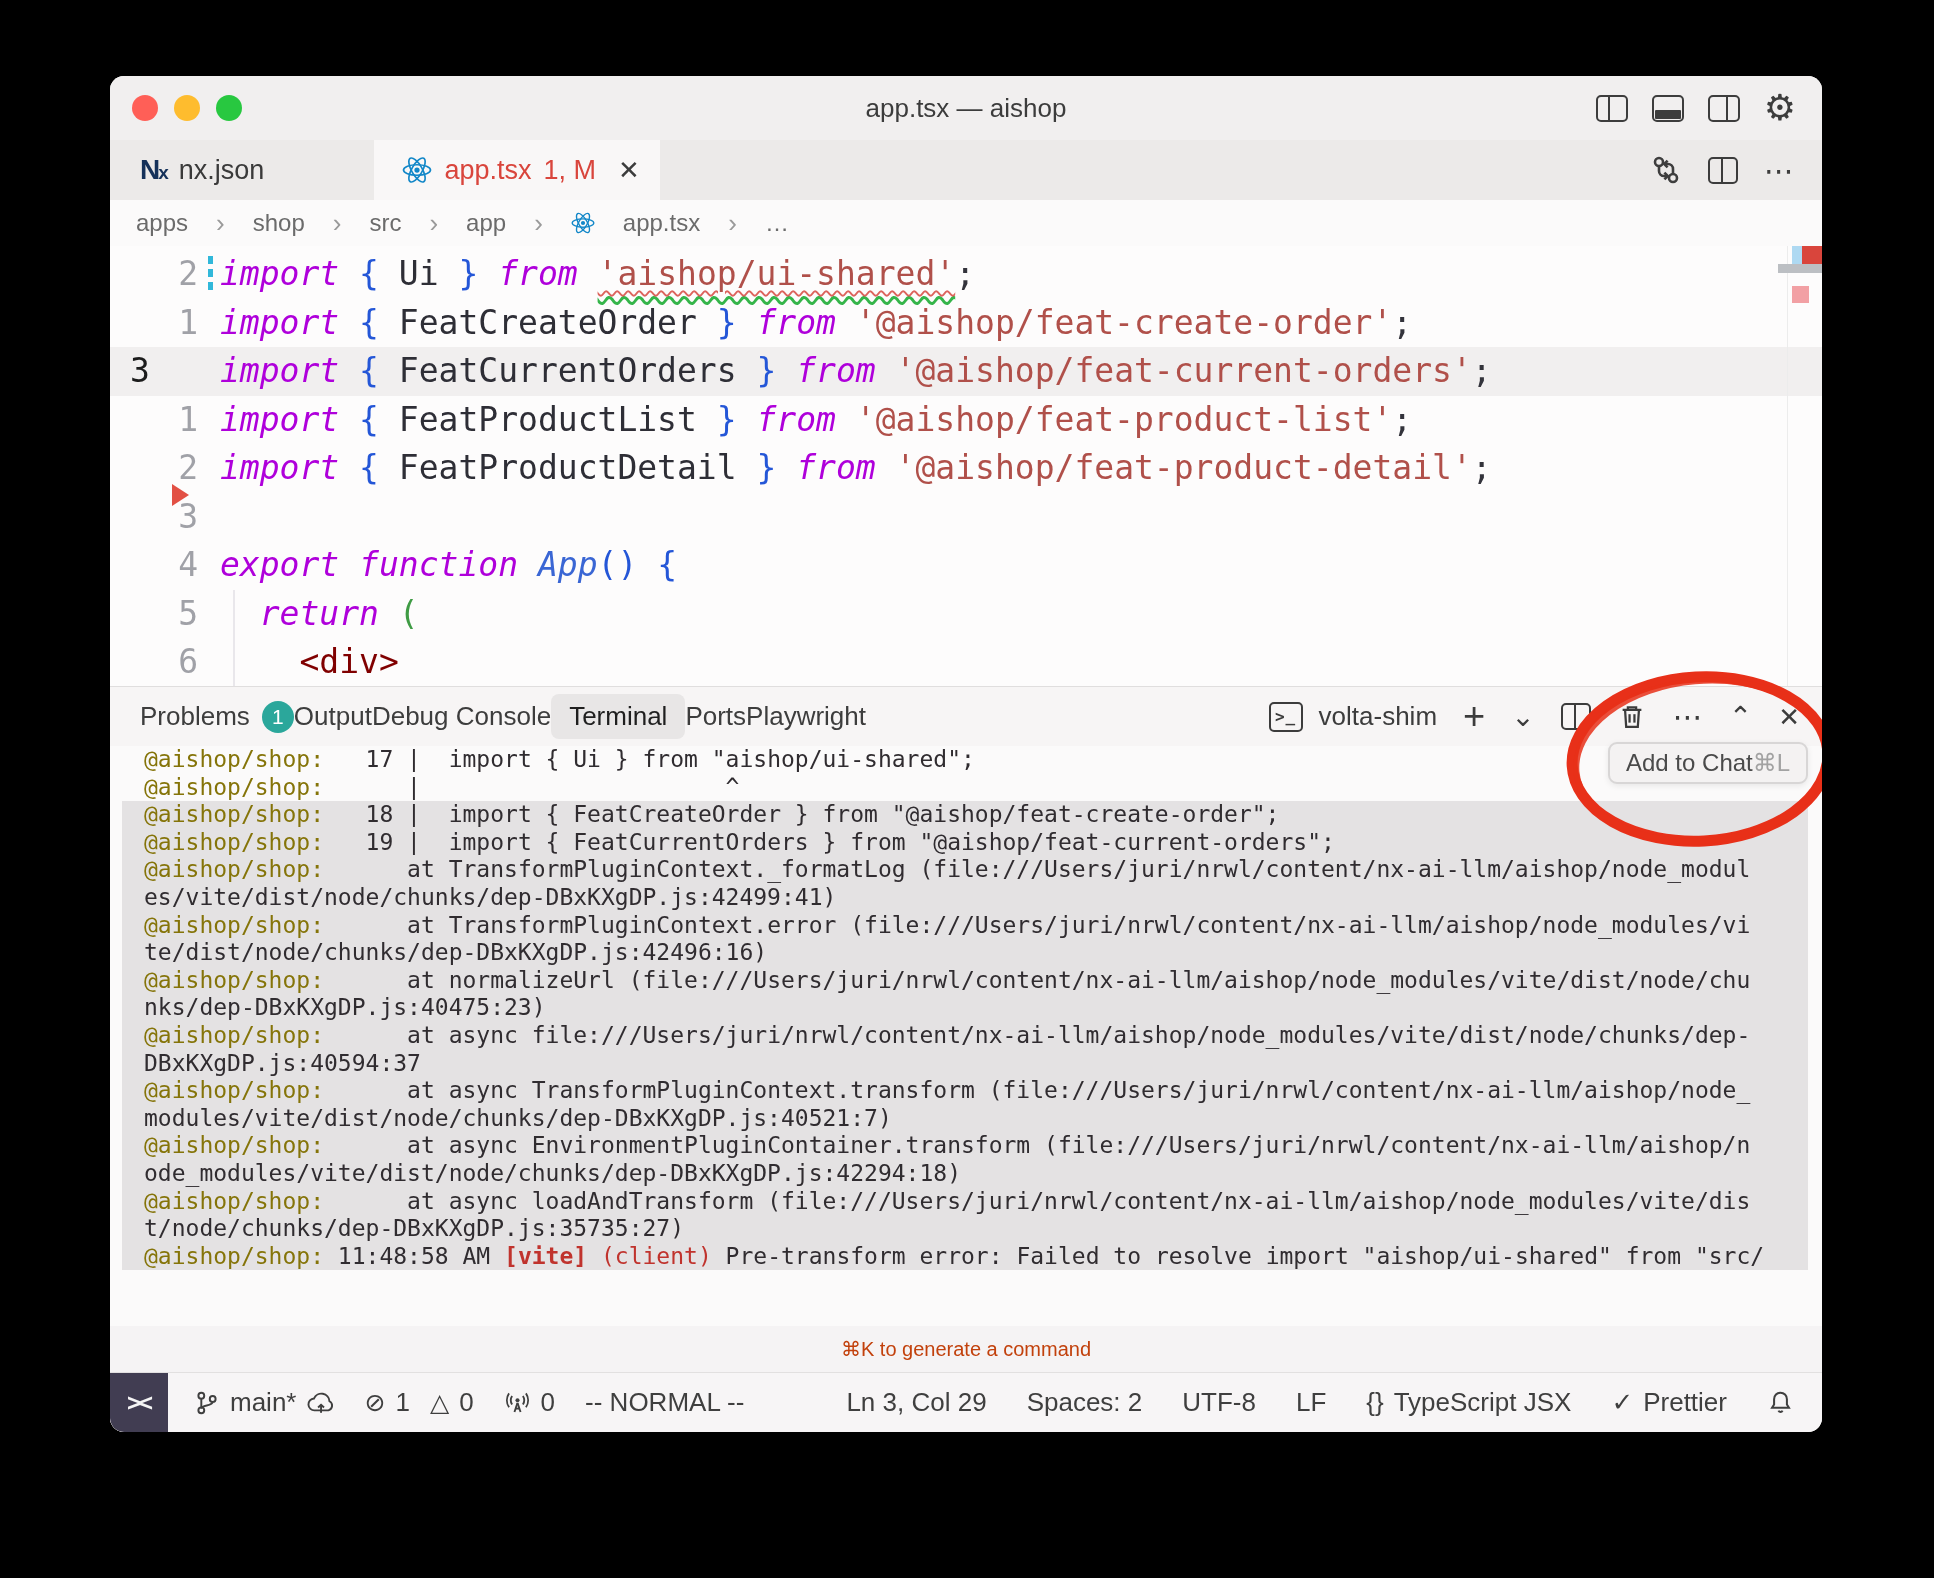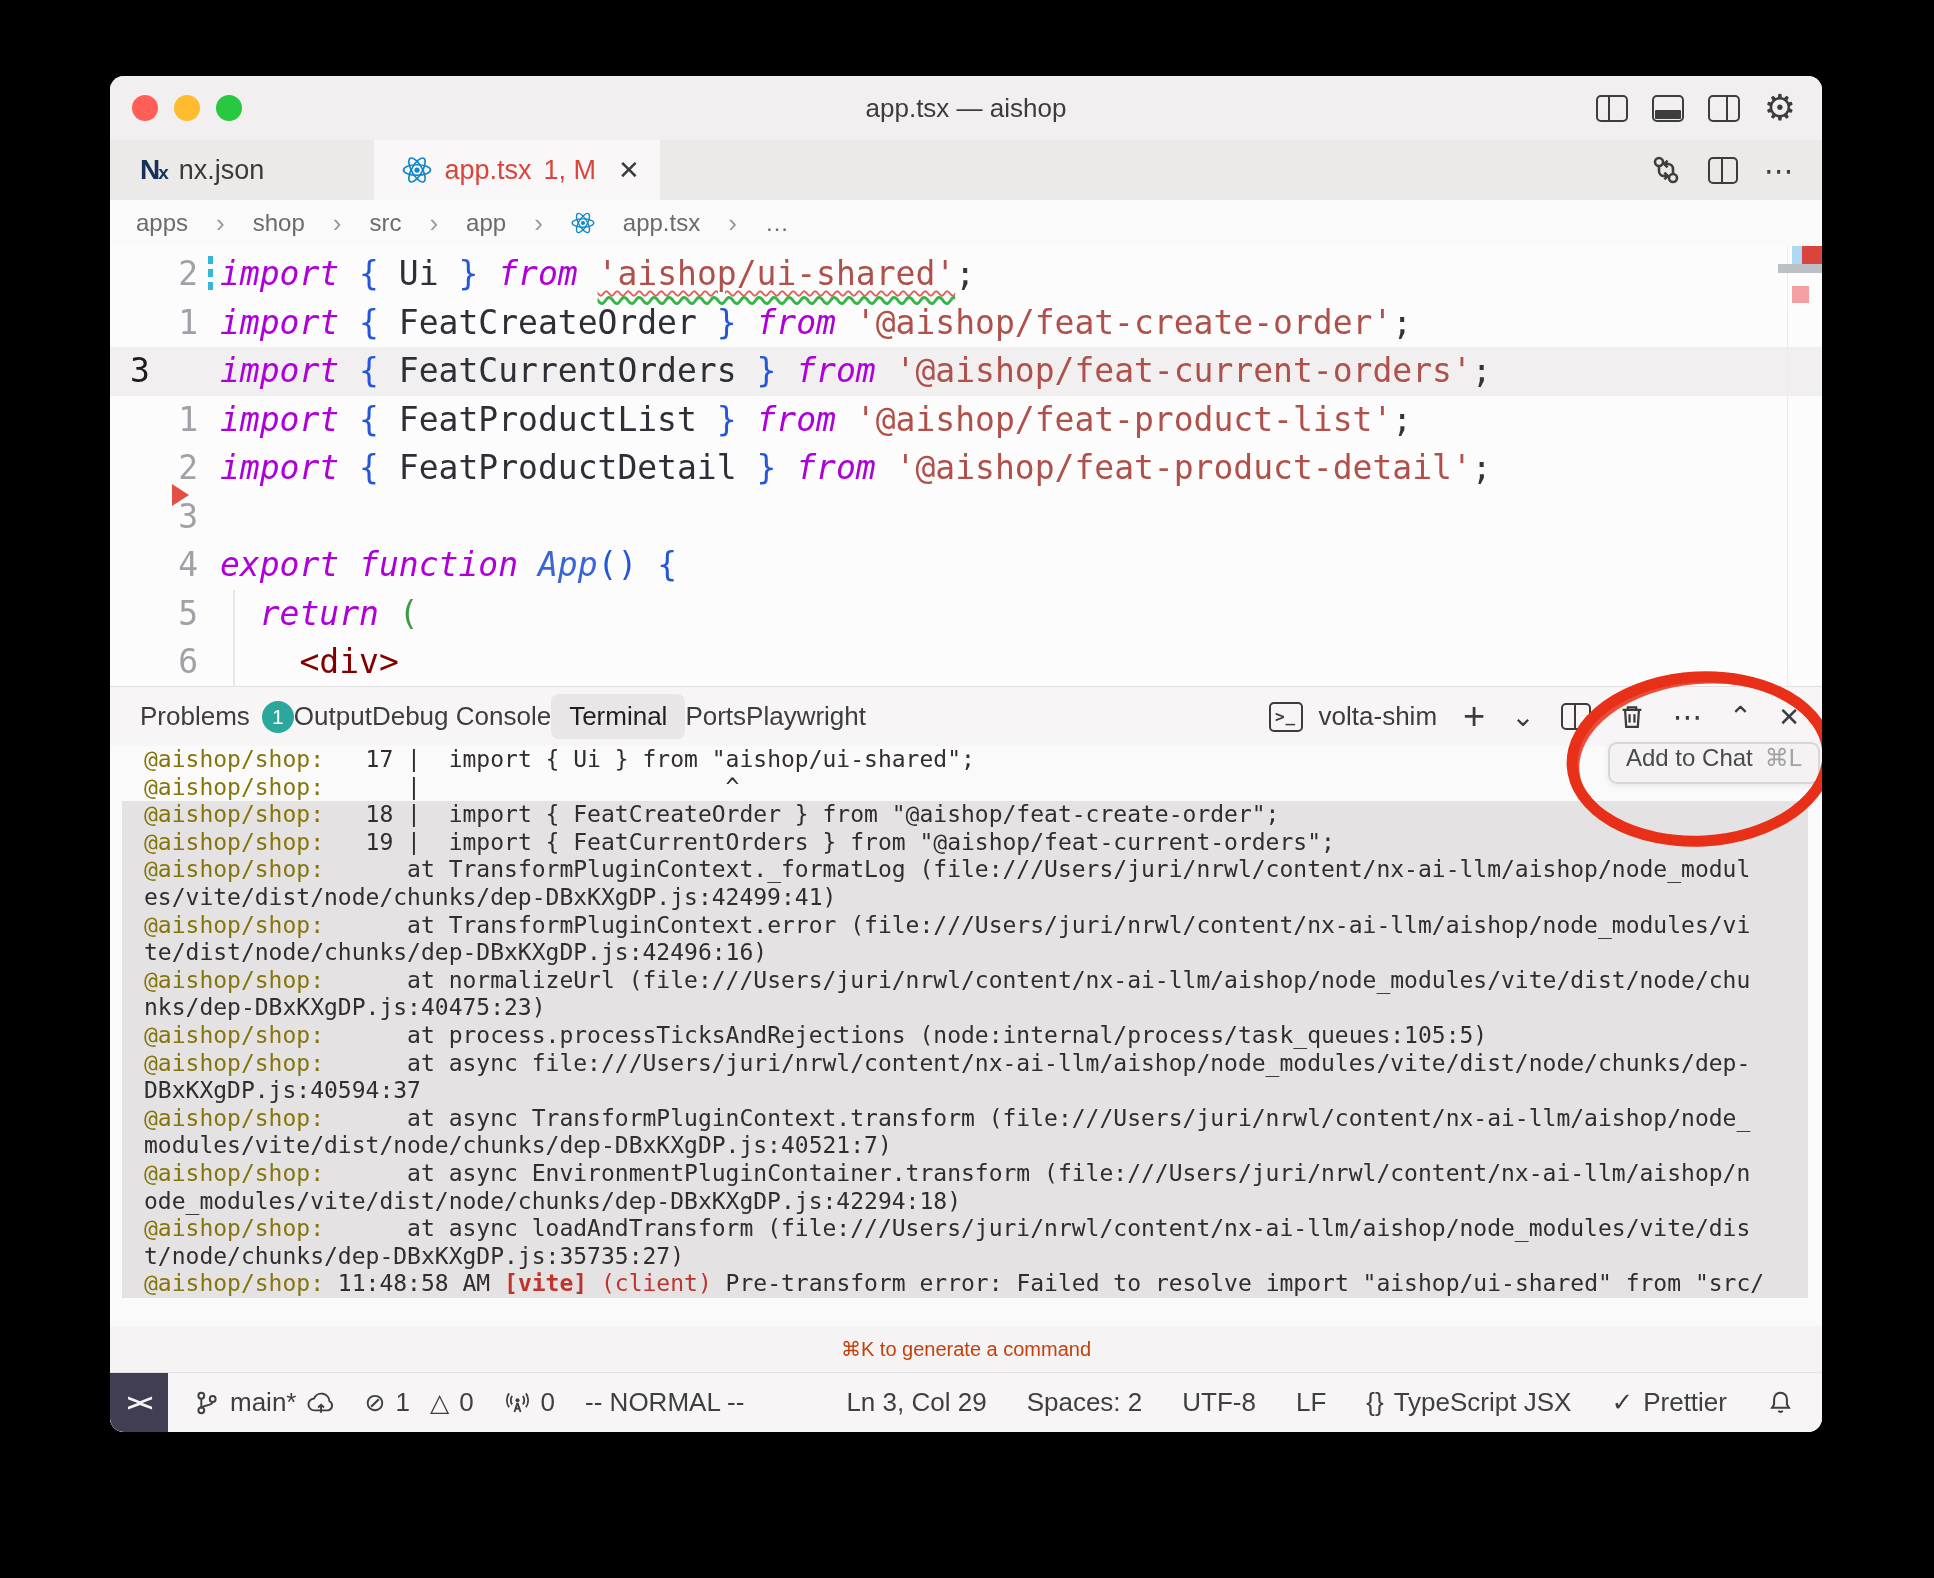--- a/index.html
+++ b/index.html
@@ -90,21 +90,21 @@
           font-size:26px;color:#3f3f3f;padding-right:28px;}
   .remote{width:58px;height:100%;background:#413d52;color:#f5f5f5;display:flex;align-items:center;
           justify-content:center;font-size:24px;font-weight:700;border-bottom-left-radius:14px;letter-spacing:-2px;}
   .sgrp{display:flex;align-items:center;gap:10px;}
   .sleft{display:flex;align-items:center;gap:30px;margin-left:26px;}
   .sright{margin-left:auto;display:flex;align-items:center;gap:40px;}
   .sico{display:flex;align-items:center;}
   .uglyph{font-family:"DejaVu Sans",sans-serif;}
   
   .tooltip{position:absolute;left:1498px;top:666px;height:42px;background:#f4f2f2;border:2px solid #d8d6d6;
-           border-radius:9px;display:flex;align-items:flex-start;gap:12px;padding:0 16px;font-size:24px;
+           border-radius:9px;display:flex;align-items:center;padding:0 16px;font-size:24px;
            color:#4a4a4a;z-index:40;box-shadow:0 2px 6px rgba(0,0,0,.08);white-space:nowrap;}
   .tshort{color:#a2a2a2;}
   .annot{position:absolute;left:1442px;top:590px;width:296px;height:186px;z-index:60;pointer-events:none;}
 </style>
 </head>
 <body>
 
 <div class="win">
 
   <div class="titlebar">
@@ -244,21 +244,20 @@
       <div class="trow"><span class="tpre">@aishop/shop:</span><span class="tdef">   17 |  import { Ui } from "aishop/ui-shared";</span></div>
       <div class="trow"><span class="tpre">@aishop/shop:</span><span class="tdef">      |                      ^</span></div>
       <div class="trow sel"><span class="tpre">@aishop/shop:</span><span class="tdef">   18 |  import { FeatCreateOrder } from "@aishop/feat-create-order";</span></div>
       <div class="trow sel"><span class="tpre">@aishop/shop:</span><span class="tdef">   19 |  import { FeatCurrentOrders } from "@aishop/feat-current-orders";</span></div>
       <div class="trow sel"><span class="tpre">@aishop/shop:</span><span class="tdef">      at TransformPluginContext._formatLog (file:///Users/juri/nrwl/content/nx-ai-llm/aishop/node_modul</span></div>
       <div class="trow sel"><span class="tdef">es/vite/dist/node/chunks/dep-DBxKXgDP.js:42499:41)</span></div>
       <div class="trow sel"><span class="tpre">@aishop/shop:</span><span class="tdef">      at TransformPluginContext.error (file:///Users/juri/nrwl/content/nx-ai-llm/aishop/node_modules/vi</span></div>
       <div class="trow sel"><span class="tdef">te/dist/node/chunks/dep-DBxKXgDP.js:42496:16)</span></div>
       <div class="trow sel"><span class="tpre">@aishop/shop:</span><span class="tdef">      at normalizeUrl (file:///Users/juri/nrwl/content/nx-ai-llm/aishop/node_modules/vite/dist/node/chu</span></div>
       <div class="trow sel"><span class="tdef">nks/dep-DBxKXgDP.js:40475:23)</span></div>
-      <div class="trow sel"><span class="tpre">@aishop/shop:</span><span class="tdef">      at process.processTicksAndRejections (node:internal/process/task_queues:105:5)</span></div>
       <div class="trow sel"><span class="tpre">@aishop/shop:</span><span class="tdef">      at async file:///Users/juri/nrwl/content/nx-ai-llm/aishop/node_modules/vite/dist/node/chunks/dep-</span></div>
       <div class="trow sel"><span class="tdef">DBxKXgDP.js:40594:37</span></div>
       <div class="trow sel"><span class="tpre">@aishop/shop:</span><span class="tdef">      at async TransformPluginContext.transform (file:///Users/juri/nrwl/content/nx-ai-llm/aishop/node_</span></div>
       <div class="trow sel"><span class="tdef">modules/vite/dist/node/chunks/dep-DBxKXgDP.js:40521:7)</span></div>
       <div class="trow sel"><span class="tpre">@aishop/shop:</span><span class="tdef">      at async EnvironmentPluginContainer.transform (file:///Users/juri/nrwl/content/nx-ai-llm/aishop/n</span></div>
       <div class="trow sel"><span class="tdef">ode_modules/vite/dist/node/chunks/dep-DBxKXgDP.js:42294:18)</span></div>
       <div class="trow sel"><span class="tpre">@aishop/shop:</span><span class="tdef">      at async loadAndTransform (file:///Users/juri/nrwl/content/nx-ai-llm/aishop/node_modules/vite/dis</span></div>
       <div class="trow sel"><span class="tdef">t/node/chunks/dep-DBxKXgDP.js:35735:27)</span></div>
       <div class="trow sel"><span class="tpre">@aishop/shop:</span><span class="tdef"> 11:48:58 AM </span><span class="tred trb">[vite]</span><span class="tdef"> </span><span class="tred">(client)</span><span class="tdef"> Pre-transform error: Failed to resolve import "aishop/ui-shared" from "src/</span></div>
     </div>

